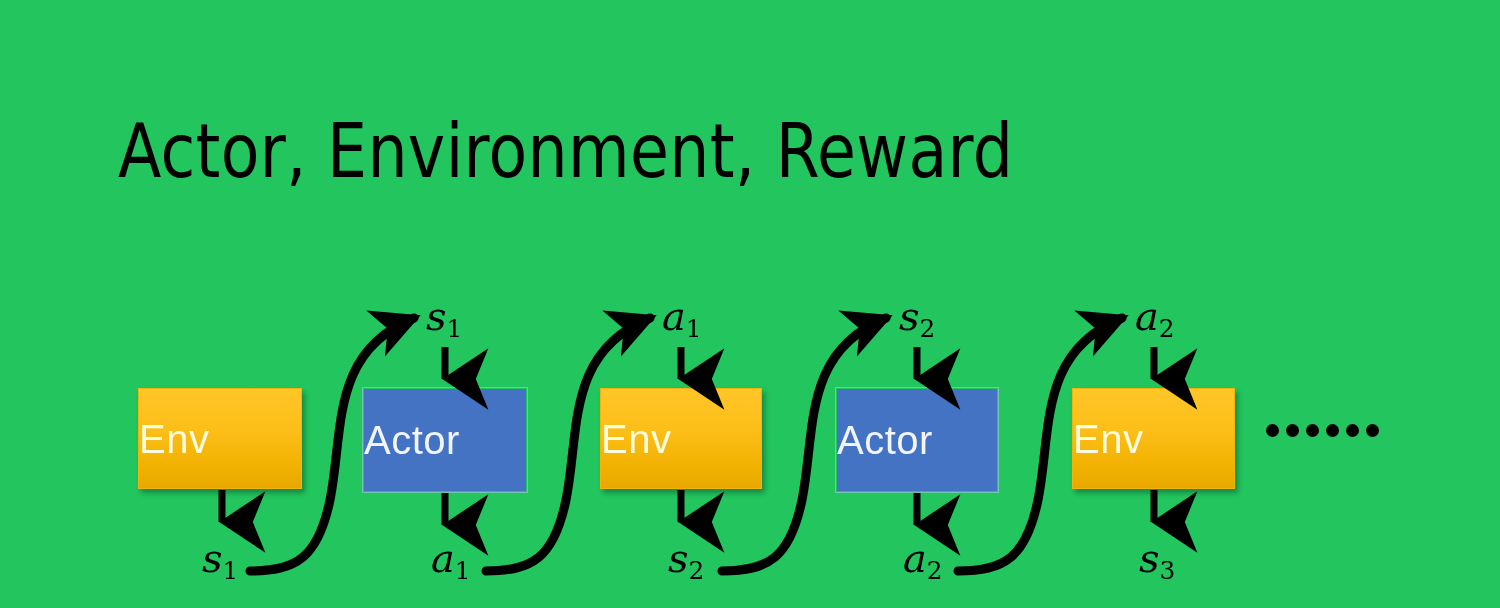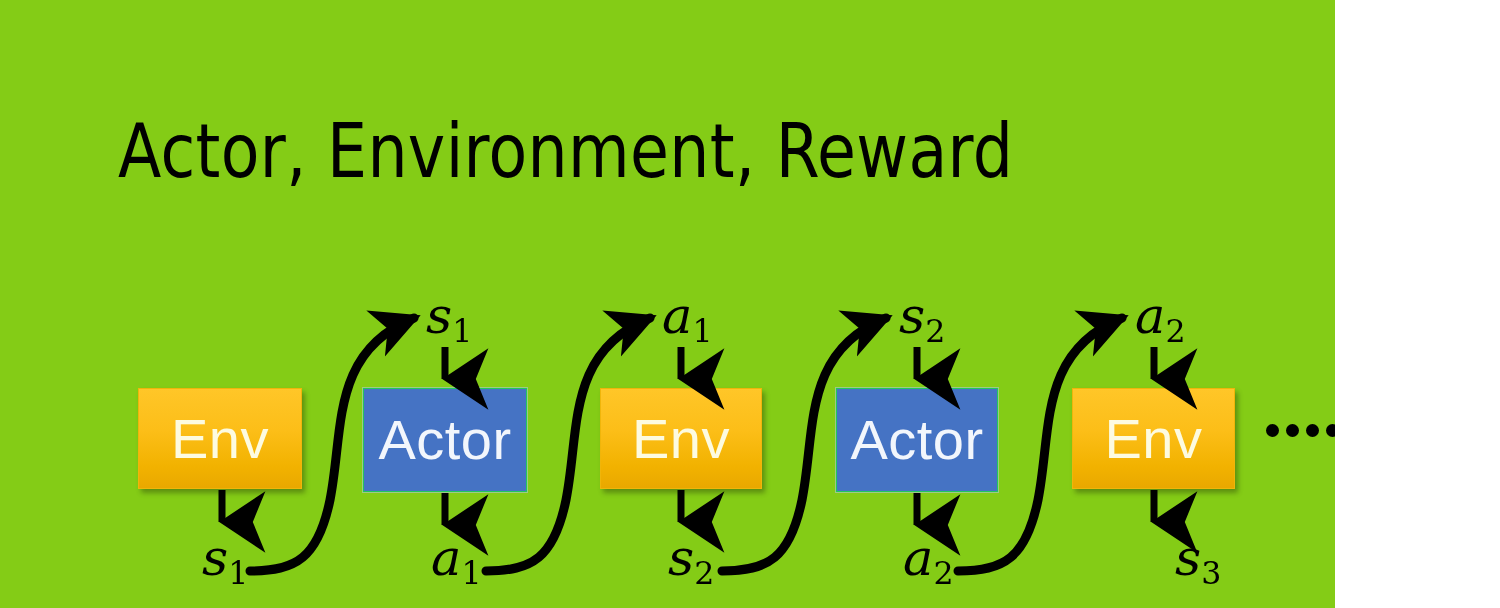--- a/index.html
+++ b/index.html
@@ -7,23 +7,23 @@
     margin: 0;
     padding: 0;
     background: #ffffff;
   }
   body {
     font-family: "Liberation Sans", sans-serif;
     -webkit-font-smoothing: antialiased;
   }
   #slide {
     position: relative;
-    width: 1335px;
+    width: 1500px;
     height: 608px;
-    background: #84cc16;
+    background: #22c55e;
     overflow: hidden;
   }
 
   
   #slide-title {
     position: absolute;
     left: 118px;
     top: 108px;
     font-family: "DejaVu Sans Condensed", "Liberation Sans", sans-serif;
     font-weight: 300;
@@ -34,23 +34,23 @@
     white-space: nowrap;
     transform: scaleX(0.95);
     transform-origin: left top;
   }
 
   
   .node-box {
     position: absolute;
     display: flex;
     align-items: center;
-    justify-content: center;
+    justify-content: flex-start;
     box-sizing: border-box;
-    font-size: 56px;
+    font-size: 40px;
     line-height: 1;
     font-weight: 400;
     letter-spacing: 0.5px;
     color: #fdfde8;
     user-select: none;
   }
   .node-box.env {
     background: linear-gradient(180deg, #ffc628 0%, #fcbe18 42%, #f2b200 78%, #e9a800 100%);
     border: 1px solid #f0b50a;
     box-shadow: 3px 4px 5px rgba(0,0,0,0.30);
@@ -61,21 +61,21 @@
     border: 1px solid #22c55e;
     box-shadow: 0 0 0 1px rgba(180,200,230,0.55);
     color: #f2f6fc;
   }
 
   
   .math-label {
     position: absolute;
     font-family: "DejaVu Serif", "Liberation Serif", serif;
     font-style: italic;
-    font-size: 51px;
+    font-size: 40px;
     line-height: 46px;
     color: #000000;
     white-space: nowrap;
     user-select: none;
   }
   .math-label sub {
     font-style: normal;
     font-size: 0.62em;
     line-height: 0;
     vertical-align: -0.30em;
@@ -153,21 +153,21 @@
   </div>
   <div class="math-label" style="left:431px; top:535px;">
     <span>a</span><sub>1</sub>
   </div>
   <div class="math-label" style="left:668px; top:535px;">
     <span>s</span><sub>2</sub>
   </div>
   <div class="math-label" style="left:903px; top:535px;">
     <span>a</span><sub>2</sub>
   </div>
-  <div class="math-label" style="left:1139px; top:535px;margin-left:36px;">
+  <div class="math-label" style="left:1139px; top:535px;">
     <span>s</span><sub>3</sub>
   </div>
 
   <div id="ellipsis">
     <span class="dot"></span>
     <span class="dot"></span>
     <span class="dot"></span>
     <span class="dot"></span>
     <span class="dot"></span>
     <span class="dot"></span>

